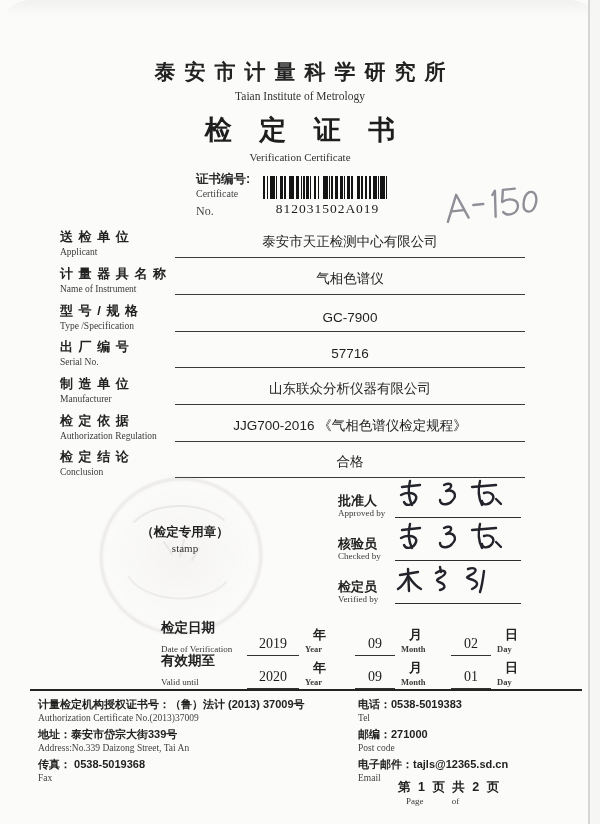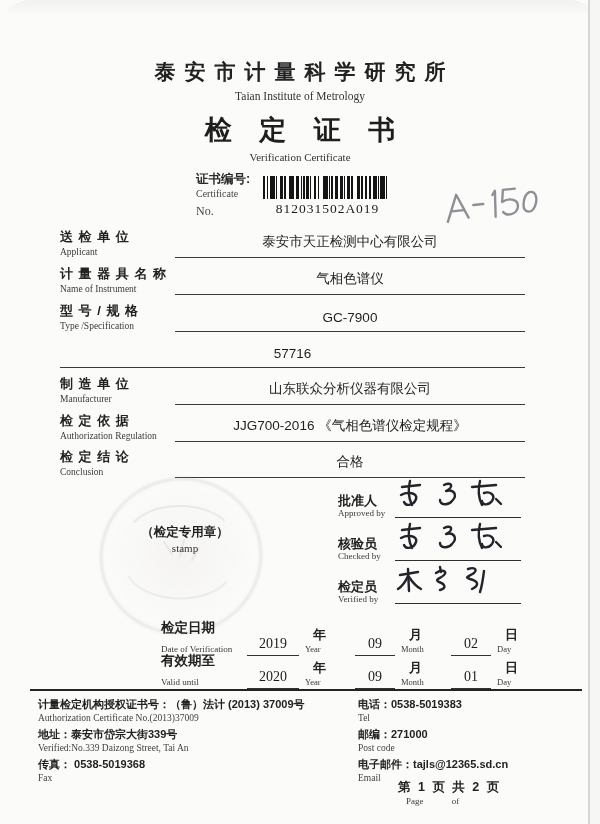--- a/index.html
+++ b/index.html
@@ -74,21 +74,21 @@
   .drow{position:absolute;left:161px;height:32px;display:flex;align-items:flex-end;}
   .dlabel{width:86px;padding-bottom:2px;}
   .dlabel-cn{font-size:13.5px;font-weight:700;white-space:nowrap;color:#222;}
   .dlabel-en{font-family:"Liberation Serif",serif;font-size:9px;color:#3a3a3a;margin-top:7px;white-space:nowrap;}
   .dnum{text-align:center;border-bottom:1.5px solid #333;padding-bottom:3px;
     font-family:"Liberation Serif",serif;font-size:14px;color:#1c1c1c;}
   .dnum.year{width:52px;}
   .dnum.sm{width:40px;margin-left:14px;}
   .dunit{width:36px;margin-left:6px;position:relative;padding-bottom:2px;}
   .dunit-cn{display:block;font-size:13px;font-weight:700;padding-left:8px;color:#222;}
-  .dunit-en{display:block;font-family:"Liberation Serif",serif;font-size:8.5px;color:#3a3a3a;margin-top:0;}
+  .dunit-en{display:block;font-family:"Liberation Serif",serif;font-size:8.5px;color:#3a3a3a;margin-top:0;font-weight:bold;}
 
   
   .sep{position:absolute;top:689px;left:30px;width:552px;border-top:2px solid #242424;}
   .fcol{position:absolute;top:697px;}
   .fcol.left{left:38px;width:300px;}
   .fcol.right{left:358px;width:220px;}
   .fcn{font-size:11px;font-weight:700;color:#222;margin-top:0;white-space:nowrap;}
   .fen{font-family:"Liberation Serif",serif;font-size:9.5px;color:#3f3f3f;margin:1px 0 4px 0;white-space:nowrap;}
   .pageline{position:absolute;top:779px;left:398px;font-size:12.5px;font-weight:700;letter-spacing:2px;white-space:pre;color:#222;}
   .pagesub{position:absolute;top:796px;left:406px;font-family:"Liberation Serif",serif;font-size:9px;color:#3a3a3a;}
@@ -142,20 +142,24 @@
     <div class="fvalue">气相色谱仪</div>
   </div>
   <div class="frow" style="top:298px">
     <div class="flabel">
         <div class="flabel-cn">型 号 / 规 格</div>
     <div class="flabel-en">Type /Specification</div>
       </div>
     <div class="fvalue">GC-7900</div>
   </div>
   <div class="frow" style="top:334px">
+    <div class="flabel">
+        <div class="flabel-cn">出 厂 编 号</div>
+    <div class="flabel-en">Serial No.</div>
+      </div>
     <div class="fvalue">57716</div>
   </div>
   <div class="frow" style="top:371px">
     <div class="flabel">
         <div class="flabel-cn">制 造 单 位</div>
     <div class="flabel-en">Manufacturer</div>
       </div>
     <div class="fvalue">山东联众分析仪器有限公司</div>
   </div>
   <div class="frow" style="top:408px">
@@ -270,21 +274,21 @@
         <span class="dunit-en">Day</span>
       </div>
   </div>
 
   <div class="sep"></div>
 
   <div class="fcol left">
     <div class="fcn">计量检定机构授权证书号：（鲁）法计 (2013) 37009号</div>
     <div class="fen">Authorization Certificate No.(2013)37009</div>
     <div class="fcn">地址：泰安市岱宗大街339号</div>
-    <div class="fen">Verified:No.339 Daizong Street, Tai An</div>
+    <div class="fen">Address:No.339 Daizong Street, Tai An</div>
     <div class="fcn">传真： 0538-5019368</div>
     <div class="fen">Fax</div>
   </div>
 
   <div class="fcol right">
     <div class="fcn">电话：0538-5019383</div>
     <div class="fen">Tel</div>
     <div class="fcn">邮编：271000</div>
     <div class="fen">Post code</div>
     <div class="fcn">电子邮件：tajls@12365.sd.cn</div>

